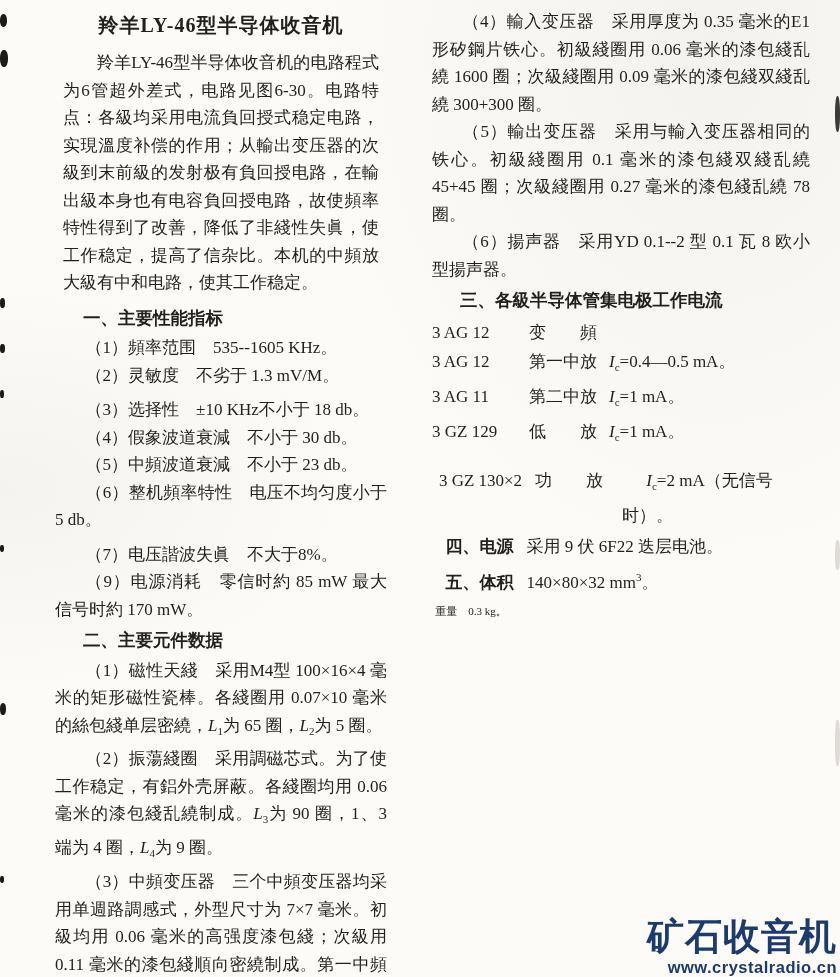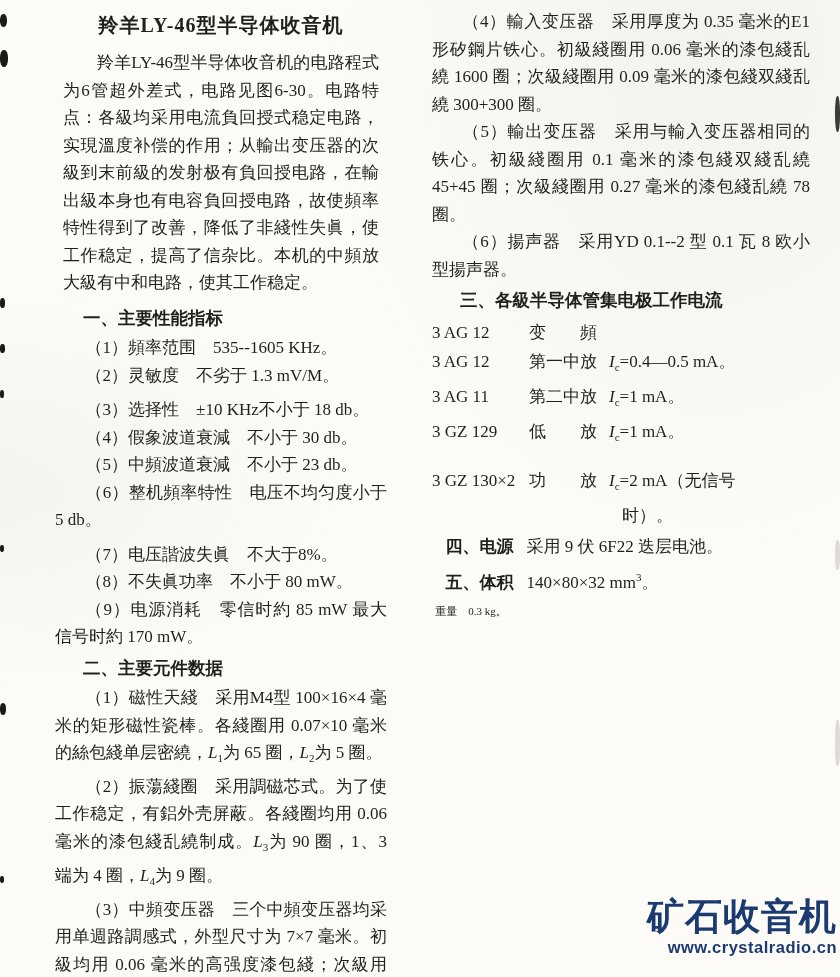--- a/index.html
+++ b/index.html
@@ -24,33 +24,33 @@
   h2.sec{
     font-family:"Liberation Sans","DejaVu Sans",sans-serif;
     font-size:17.5px;font-weight:bold;margin:4px 0 2px 0;
     text-indent:1.6em;line-height:27.5px;
   }
   p.item{margin:0;font-size:17px;line-height:27.5px;text-indent:1.8em;text-align:justify;}
   p.item.gap-top{margin-top:7px;}
   
   .ttable{margin-top:3px;font-size:17px;}
   .trow{display:flex;line-height:29px;}
-  .trow.gap-top{margin-top:13px;}
+  .trow.gap-top{margin-top:13px;text-align:center;}
   .tube{width:97px;flex:none;}
   .stage{width:80px;flex:none;}
   .curr{flex:1;}
   .curr-wrap{margin-left:190px;line-height:29px;font-size:17px;}
   i{font-style:italic;}
   sub{font-size:11px;}
   sup{font-size:11px;}
   .inline-sec{margin:2px 0 0 0;font-size:17px;line-height:29px;text-indent:0.8em;}
   .inline-sec b{font-family:"Liberation Sans","DejaVu Sans",sans-serif;margin-right:13px;}
   p.weight{margin:0;font-size:11px;line-height:29px;text-indent:0.3em;}
   
-  .watermark{position:absolute;right:3px;bottom:20px;text-align:right;
+  .watermark{position:absolute;right:3px;bottom:0;text-align:right;
     font-family:"Liberation Sans","DejaVu Sans",sans-serif;font-weight:bold;}
   .wm-logo{font-size:37px;letter-spacing:1px;line-height:40px;}
   .wm-url{font-size:16.5px;letter-spacing:0.5px;line-height:20px;}
   
   .speck{position:absolute;background:#1c1a18;border-radius:45%;}
   .sp1{left:0;top:14px;width:7px;height:13px;}
   .sp2{left:0;top:50px;width:8px;height:17px;}
   .sp3{left:0;top:298px;width:5px;height:10px;}
   .sp4{left:0;top:344px;width:5px;height:9px;}
   .sp5{left:0;top:390px;width:4px;height:8px;}
@@ -84,21 +84,20 @@
     <p class="body">羚羊LY-46型半导体收音机的电路程式为6管超外差式，电路见图6-30。电路特点：各級均采用电流負回授式稳定电路，实現溫度补偿的作用；从輸出变压器的次級到末前級的发射极有負回授电路，在輸出級本身也有电容負回授电路，故使頻率特性得到了改善，降低了非綫性失眞，使工作稳定，提高了信杂比。本机的中頻放大級有中和电路，使其工作稳定。</p>
 
     <h2 class="sec">一、主要性能指标</h2>
     <p class="item">（1）頻率范围　535--1605 KHz。</p>
     <p class="item">（2）灵敏度　不劣于 1.3 mV/M。</p>
     <p class="item gap-top">（3）选择性　±10 KHz不小于 18 db。</p>
     <p class="item">（4）假象波道衰減　不小于 30 db。</p>
     <p class="item">（5）中頻波道衰減　不小于 23 db。</p>
     <p class="item">（6）整机頻率特性　电压不均匀度小于5 db。</p>
     <p class="item gap-top">（7）电压諧波失眞　不大于8%。</p>
-    <p class="item">（8）不失眞功率　不小于 80 mW。</p>
     <p class="item">（9）电源消耗　零信时約 85 mW 最大信号时約 170 mW。</p>
 
     <h2 class="sec">二、主要元件数据</h2>
     <p class="item">（1）磁性天綫　采用M4型 100×16×4 毫米的矩形磁性瓷棒。各綫圈用 0.07×10 毫米的絲包綫单层密繞，<i>L</i><sub>1</sub>为 65 圈，<i>L</i><sub>2</sub>为 5 圈。</p>
     <p class="item">（2）振蕩綫圈　采用調磁芯式。为了使工作稳定，有鋁外壳屏蔽。各綫圈均用 0.06 毫米的漆包綫乱繞制成。<i>L</i><sub>3</sub>为 90 圈，1、3 端为 4 圈，<i>L</i><sub>4</sub>为 9 圈。</p>
     <p class="item">（3）中頻变压器　三个中頻变压器均采用单週路調感式，外型尺寸为 7×7 毫米。初級均用 0.06 毫米的高强度漆包綫；次級用 0.11 毫米的漆包綫順向密繞制成。第一中頻变压器初級 3 至 5 端共 180 圈，3、4 端为 68 圈；次級为 14 圈。第二中頻变压器初級 3 至 5 端共 180 圈，3、4 端为 77 圈；次級为 16 圈。第三中頻变压器初級 3 至 5 端共 180 圈，4 端为中心抽头；次級为 24 圈。</p>
   </div>
 
   <div class="col col-right">
     <p class="item">（4）輸入变压器　采用厚度为 0.35 毫米的E1形矽鋼片铁心。初級綫圈用 0.06 毫米的漆包綫乱繞 1600 圈；次級綫圈用 0.09 毫米的漆包綫双綫乱繞 300+300 圈。</p>

